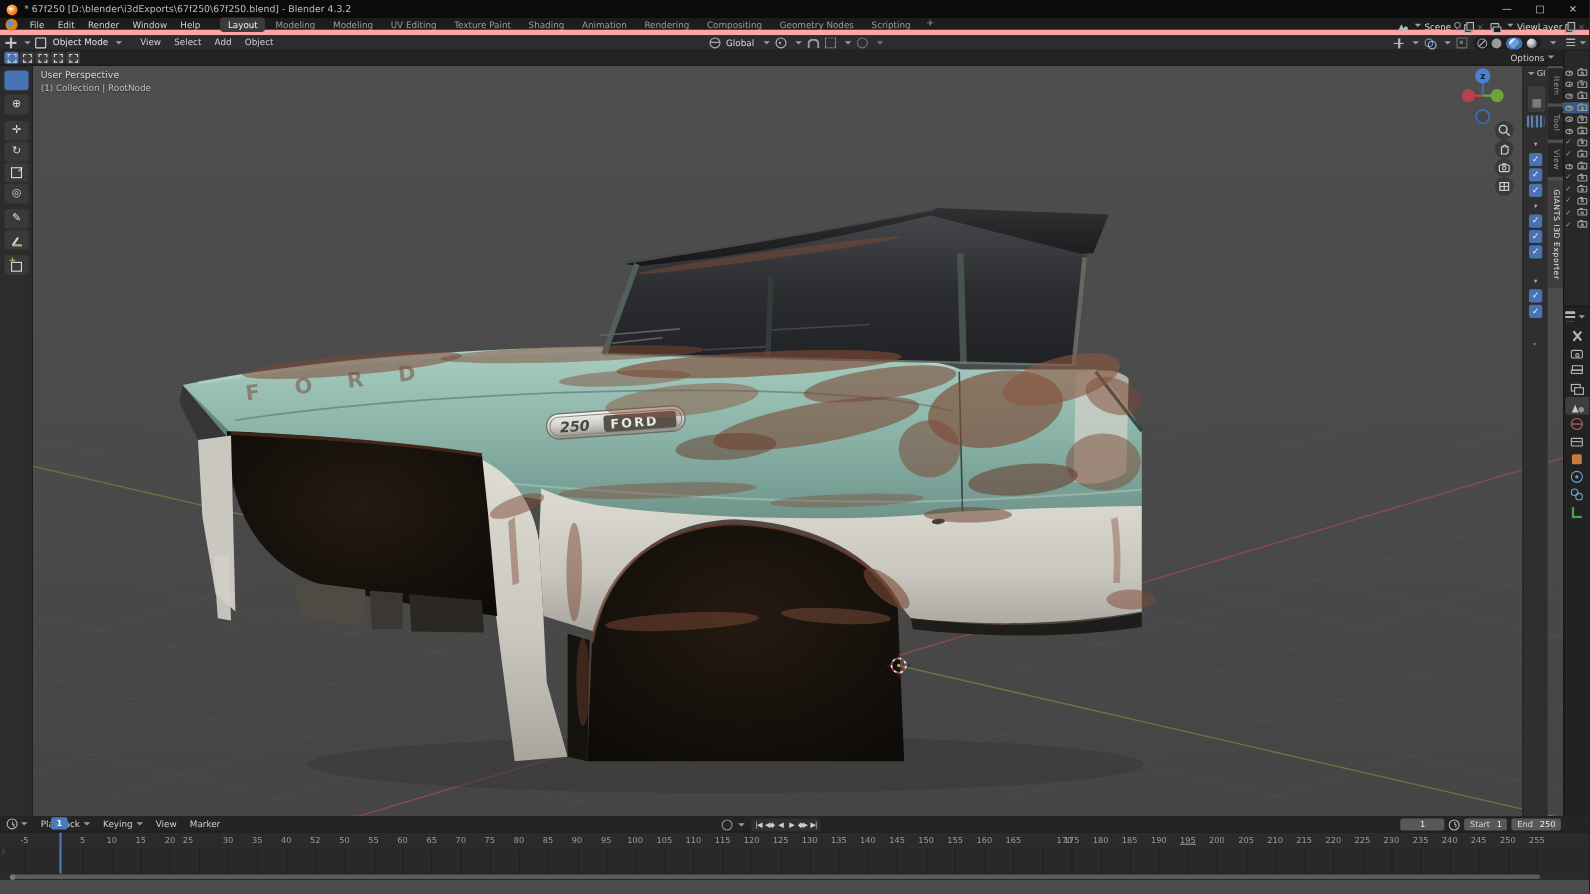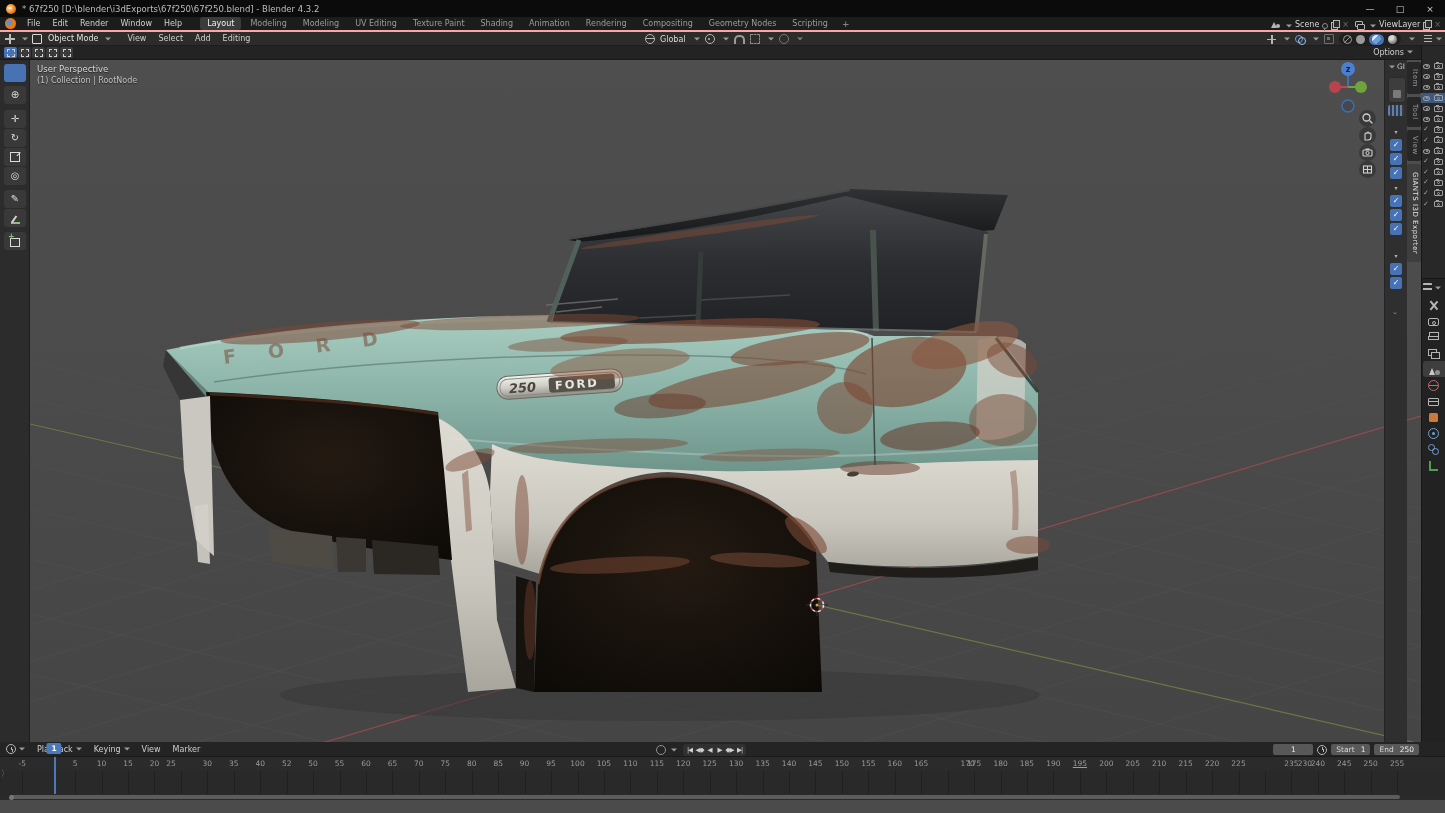--- a/index.html
+++ b/index.html
@@ -13,29 +13,29 @@
 
   
   #titlebar{left:0;top:0;width:1445px;height:17px;background:#0b0b0b;display:flex;align-items:center;}
   #titlebar .logo{width:10px;height:10px;border-radius:50%;background:radial-gradient(circle at 35% 40%,#ffb46b 0 25%,#e87d0d 60%,#c35f00 100%);margin:0 6px 0 6px;position:relative;}
   #titlebar .logo:after{content:"";position:absolute;left:2px;top:3px;width:4px;height:2.5px;background:#fff;border-radius:50%;opacity:.85;}
   #title-text{font-size:8.5px;color:#bdbdbd;white-space:nowrap;}
   #win-controls{position:absolute;right:0;top:0;height:17px;display:flex;}
   #win-controls .wbtn{width:30px;height:17px;display:flex;align-items:center;justify-content:center;font-size:9px;color:#cfcfcf;}
 
   
-  #topbar{left:0;top:17px;width:1445px;height:15px;background:#1c1c1c;display:flex;align-items:center;border-bottom:2px solid #fca5a5;box-sizing:border-box;}
+  #topbar{left:0;top:17px;width:1445px;height:15px;background:#1c1c1c;display:flex;align-items:center;border-bottom:5px solid #fca5a5;box-sizing:border-box;}
   #topbar .logo{width:11px;height:11px;border-radius:50%;background:radial-gradient(circle at 38% 42%,#5b8fd6 0 22%,#e87d0d 40%);margin:0 5px 0 5px;}
   .menu-item{font-size:8px;color:#cfcfcf;padding:0 6px;cursor:default;}
   #workspaces{display:flex;align-items:center;margin-left:12px;gap:2px;}
   .ws-tab{font-size:8px;color:#9b9b9b;padding:2px 7px;border-radius:3px;white-space:nowrap;}
   .ws-tab.active{background:#3b3b3b;color:#f0f0f0;}
   .ws-plus{font-size:9px;color:#9b9b9b;padding:0 5px;}
   #topbar-right{position:absolute;right:4px;top:17px;height:15px;display:flex;align-items:center;gap:6px;}
-  .sel-field{display:flex;align-items:flex-end;gap:3px;}
+  .sel-field{display:flex;align-items:flex-start;gap:3px;}
   .sel-field .txt{font-size:8px;color:#d6d6d6;}
   .mini-ico{width:9px;height:9px;position:relative;}
   .ico-scene:before{content:"";position:absolute;left:0;bottom:1px;border-left:3px solid transparent;border-right:3px solid transparent;border-bottom:6px solid #b5b5b5;}
   .ico-scene:after{content:"";position:absolute;right:0;bottom:1px;width:4px;height:4px;border-radius:50%;background:#b5b5b5;}
   .ico-layers:before{content:"";position:absolute;left:0;top:1px;width:6px;height:4px;border:1px solid #b5b5b5;border-radius:1px;}
   .ico-layers:after{content:"";position:absolute;left:2px;top:3.5px;width:6px;height:4px;border:1px solid #b5b5b5;background:#1c1c1c;border-radius:1px;}
   .ico-pin{width:4px;height:4px;border:1px solid #8a8a8a;border-radius:50%;position:relative;}
   .ico-pin:after{content:"";position:absolute;left:1px;top:4px;width:1px;height:3px;background:#8a8a8a;}
   .ico-copy{width:8px;height:9px;position:relative;}
   .ico-copy:before{content:"";position:absolute;left:0;top:2px;width:5px;height:6px;border:1px solid #b5b5b5;background:#2a2a2a;}
@@ -260,21 +260,21 @@
     <div id="vh-left">
       <span class="hicon ico-editor3d"></span>
         <span class="dd"></span>
       <span class="ico-mode"></span>
       <span class="mode-txt">Object Mode</span>
         <span class="dd"></span>
       <div id="vh-menus">
           <span class="menu-item">View</span>
           <span class="menu-item">Select</span>
           <span class="menu-item">Add</span>
-          <span class="menu-item">Editing</span>
+          <span class="menu-item">Object</span>
         </div>
     </div>
   </div>
   <div id="vh-mid">
     <span class="ico-globe"></span>
     <span class="txt">Global</span>
       <span class="dd"></span>
     <span class="ico-pivot"></span>
       <span class="dd"></span>
     <span class="ico-magnet"></span>
@@ -740,21 +740,21 @@
         <div class="tick-label" style="left: 1000.55px;">180</div>
         <div class="tick-label" style="left: 1026.99px;">185</div>
         <div class="tick-label" style="left: 1053.43px;">190</div>
         <div class="tick-label" style="left: 1079.87px; text-decoration: underline;">195</div>
         <div class="tick-label" style="left: 1106.31px;">200</div>
         <div class="tick-label" style="left: 1132.75px;">205</div>
         <div class="tick-label" style="left: 1159.19px;">210</div>
         <div class="tick-label" style="left: 1185.63px;">215</div>
         <div class="tick-label" style="left: 1212.07px;">220</div>
         <div class="tick-label" style="left: 1238.51px;">225</div>
-        <div class="tick-label" style="left: 1264.95px; margin-left: 40px;">230</div>
+        <div class="tick-label" style="left: 1264.95px;">230</div>
         <div class="tick-label" style="left: 1291.39px;">235</div>
         <div class="tick-label" style="left: 1317.83px;">240</div>
         <div class="tick-label" style="left: 1344.27px;">245</div>
         <div class="tick-label" style="left: 1370.71px;">250</div>
         <div class="tick-label" style="left: 1397.15px;">255</div>
       </div>
     <div id="track">
         <div class="gridline" style="left: 22px;"></div>
         <div class="gridline" style="left: 75px;"></div>
         <div class="gridline" style="left: 102px;"></div>

